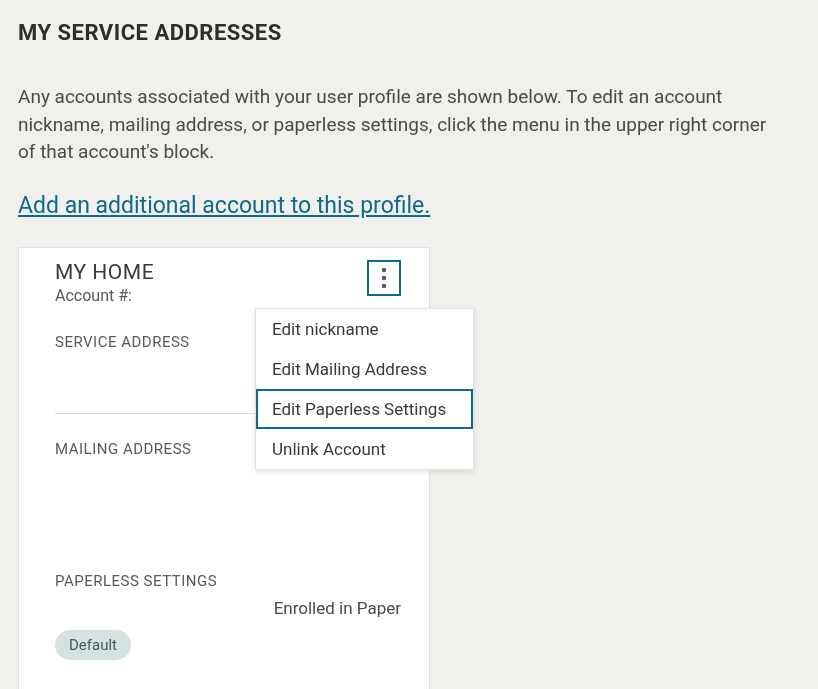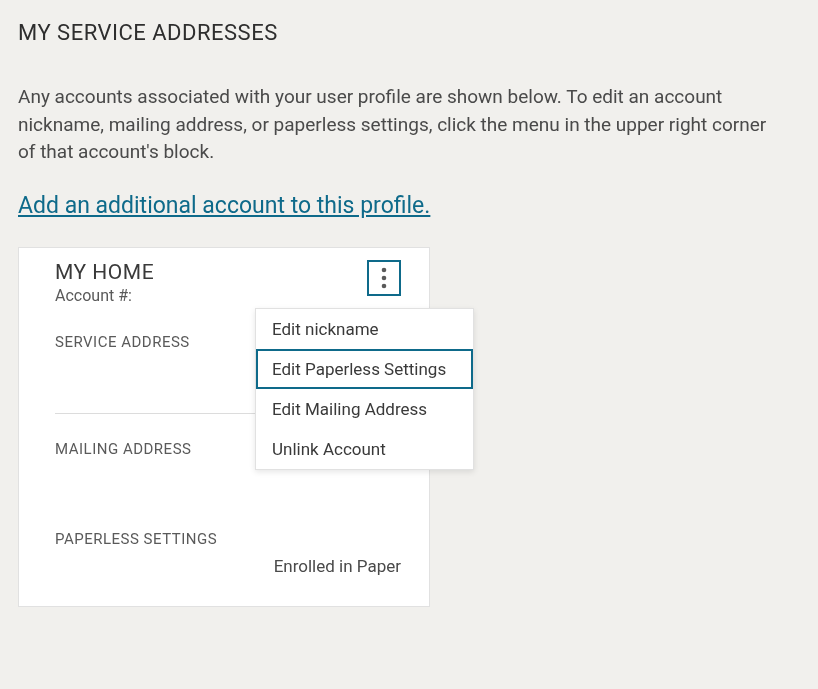--- a/index.html
+++ b/index.html
@@ -10,21 +10,21 @@
     body {
       font-family: -apple-system, BlinkMacSystemFont, "Segoe UI", Roboto, "Helvetica Neue", Arial, sans-serif;
       background: #f1f0ed;
       width: 818px;
       height: 689px;
       padding: 20px 18px;
       color: #3a3a3a;
     }
     .page-title {
       font-size: 22px;
-      font-weight: 400;
+      font-weight: 700;
       letter-spacing: 0.5px;
       color: #2e2e2e;
       margin-bottom: 38px;
     }
     .description {
       font-size: 19px;
       line-height: 1.45;
       color: #4a4a4a;
       margin-bottom: 26px;
       max-width: 770px;
@@ -87,21 +87,21 @@
     .mailing-label {
       font-size: 15px;
       letter-spacing: 0.5px;
       color: #5a5a5a;
       margin-top: 26px;
     }
     .paperless-label {
       font-size: 15px;
       letter-spacing: 0.5px;
       color: #5a5a5a;
-      margin-top: 72px;
+      margin-top: 114px;
     }
     .paperless-status {
       font-size: 17px;
       color: #4a4a4a;
       margin-top: 8px;
       text-align: right;
     }
     .default-badge {
       display: inline-block;
       background: #d6e1e1;
@@ -160,23 +160,24 @@
   </div>
 
   <div class="section-label">SERVICE ADDRESS</div>
 
   <hr class="divider">
 
   <div class="mailing-label">MAILING ADDRESS</div>
 
   <div class="paperless-label">PAPERLESS SETTINGS</div>
   <div class="paperless-status">Enrolled in Paper</div>
+  <span class="default-badge">Default</span>
 
   <div class="dropdown-menu">
     <div class="menu-item">Edit nickname</div>
+    <div class="menu-item">Edit Mailing Address</div>
     <div class="menu-item highlighted">Edit Paperless Settings</div>
-    <div class="menu-item">Edit Mailing Address</div>
     <div class="menu-item">Unlink Account</div>
   </div>
 </div>
 
 
 
 
 </body></html>

